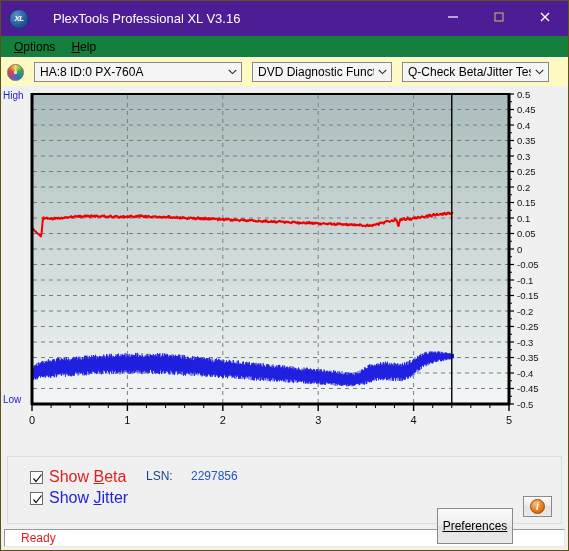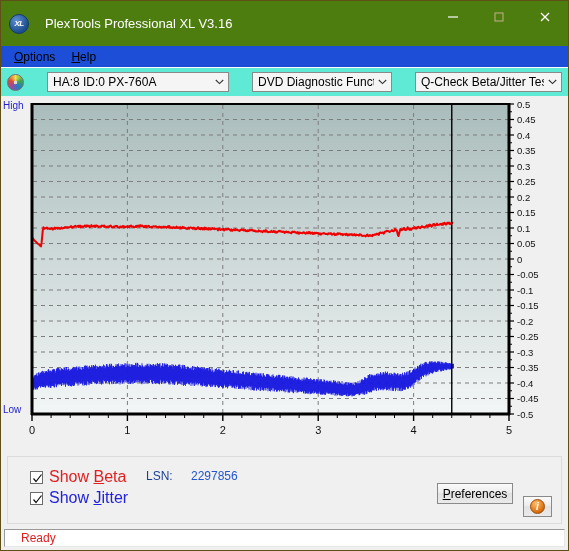--- a/index.html
+++ b/index.html
@@ -12,60 +12,60 @@
   .window{
     width:569px;height:551px;
     box-sizing:border-box;
     border:1px solid #5e5016;
     background:#f0f0f0;
     display:flex;flex-direction:column;
     position:relative;
   }
   
   .titlebar{
-    height:45px;min-height:31px;
-    background:#4d7c0f;
+    height:35px;min-height:31px;
+    background:#4c1d95;
     display:flex;align-items:center;
     padding-left:8px;
     position:relative;
   }
   .app-icon{
     width:18px;height:18px;border-radius:50%;
     background:radial-gradient(circle at 35% 30%,#5d8fd0,#1c4e8f 70%);
     border:1px solid #123a6b;
     display:flex;align-items:center;justify-content:center;
     font-size:8px;font-weight:bold;color:#fff;
     font-style:italic;
     letter-spacing:-0.5px;
     flex:0 0 auto;
   }
   .title-text{
-    color:#ffffff;font-size:13px;margin-left:16px;
+    color:#ffffff;font-size:13px;margin-left:24px;
     white-space:nowrap;
   }
   .win-btns{position:absolute;right:0;top:0;height:31px;display:flex;}
   .win-btn{
     width:46px;height:31px;display:flex;align-items:center;justify-content:center;
     color:#ffffff;font-size:13px;
   }
   .win-btn.min svg,.win-btn.max svg,.win-btn.close svg{display:block;}
   
   .menubar{
-    height:21px;min-height:21px;background:#1d4ed8;
+    height:21px;min-height:21px;background:#15803d;
     display:flex;align-items:center;padding-left:5px;
     font-size:12px;color:#000;
     border-bottom:1px solid #fdfdfd;
   }
   .menu-item{padding:2px 8px;cursor:default;}
   .menu-item u{text-decoration:underline;}
   
   .toolbar{
-    height:28px;min-height:28px;background:#5eead4;
+    height:28px;min-height:28px;background:#fef9c3;
     display:flex;align-items:center;
-    padding:0 6px;gap:23px;
+    padding:0 6px;gap:10px;
   }
   .disc-icon{
     width:17px;height:17px;border-radius:50%;flex:0 0 auto;
     background:
       radial-gradient(circle at 50% 50%, #d8d8d8 0 18%, rgba(0,0,0,0) 19%),
       conic-gradient(from 0deg,#f2e14a,#3fa34d,#1e7fc2,#8e4fa8,#d84a3a,#f2e14a);
     border:1px solid #707070;
     box-sizing:border-box;
   }
   .combo{
@@ -123,22 +123,22 @@
     width:68px;height:21px;
     right:9px;top:9px;
     border:1px solid #2a7fd4;
     background:linear-gradient(#fafafa,#ededed 48%,#e3e3e3 50%,#ebebeb);
   }
   .btn-start .inner{
     position:absolute;left:1px;top:1px;right:1px;bottom:1px;
     border:1px dotted #555;
   }
   .btn-prefs{
-    width:76px;height:21px;
-    right:48px;top:26px;
+    width:76px;height:36px;
+    right:48px;top:51px;text-decoration:underline;
   }
   .btn-info{
     width:29px;height:21px;
     right:9px;top:39px;
   }
   .info-circle{
     width:15px;height:15px;border-radius:50%;
     background:radial-gradient(circle at 38% 28%,#fdc070,#e07818 60%,#b55206);
     border:1px solid #9a4a05;
     display:flex;align-items:center;justify-content:center;

